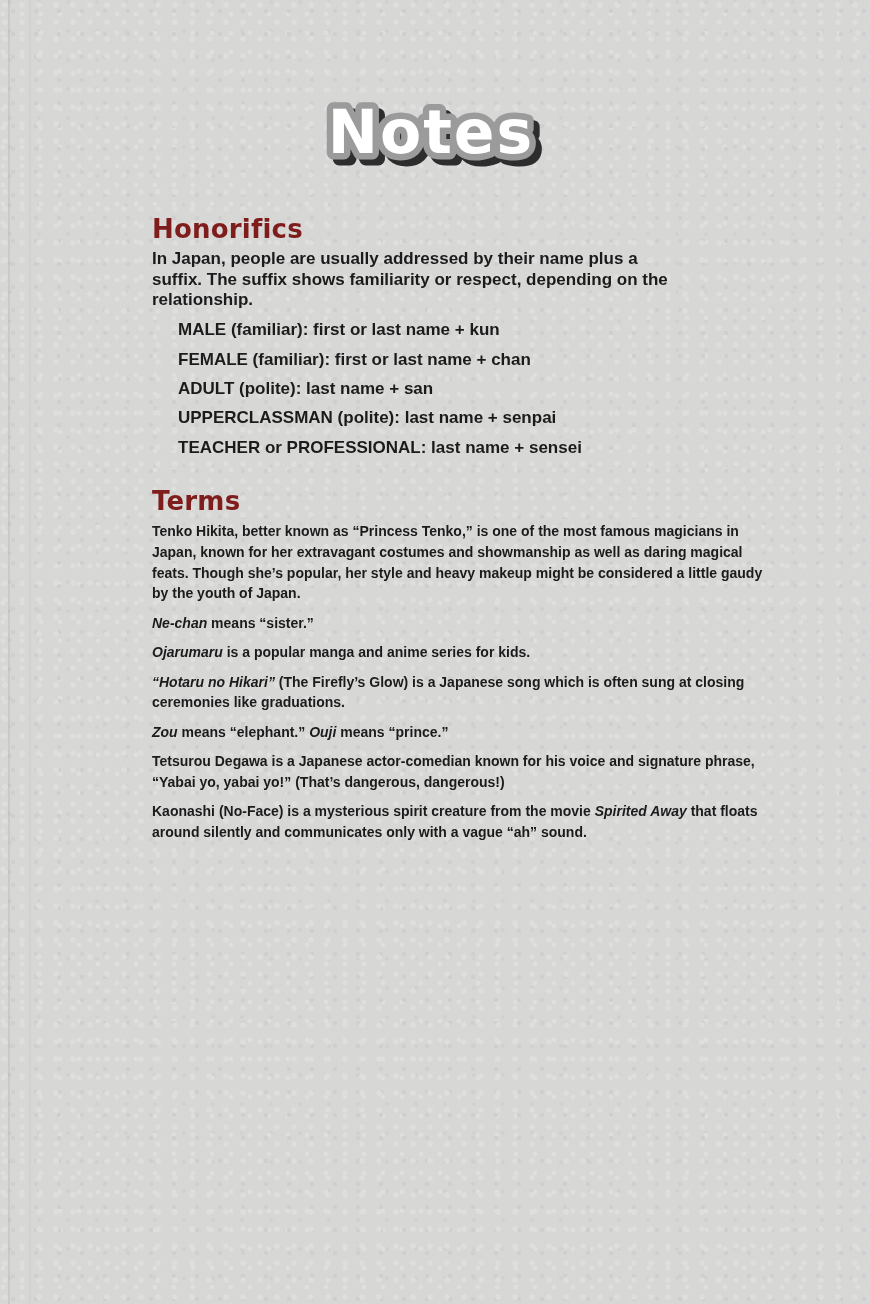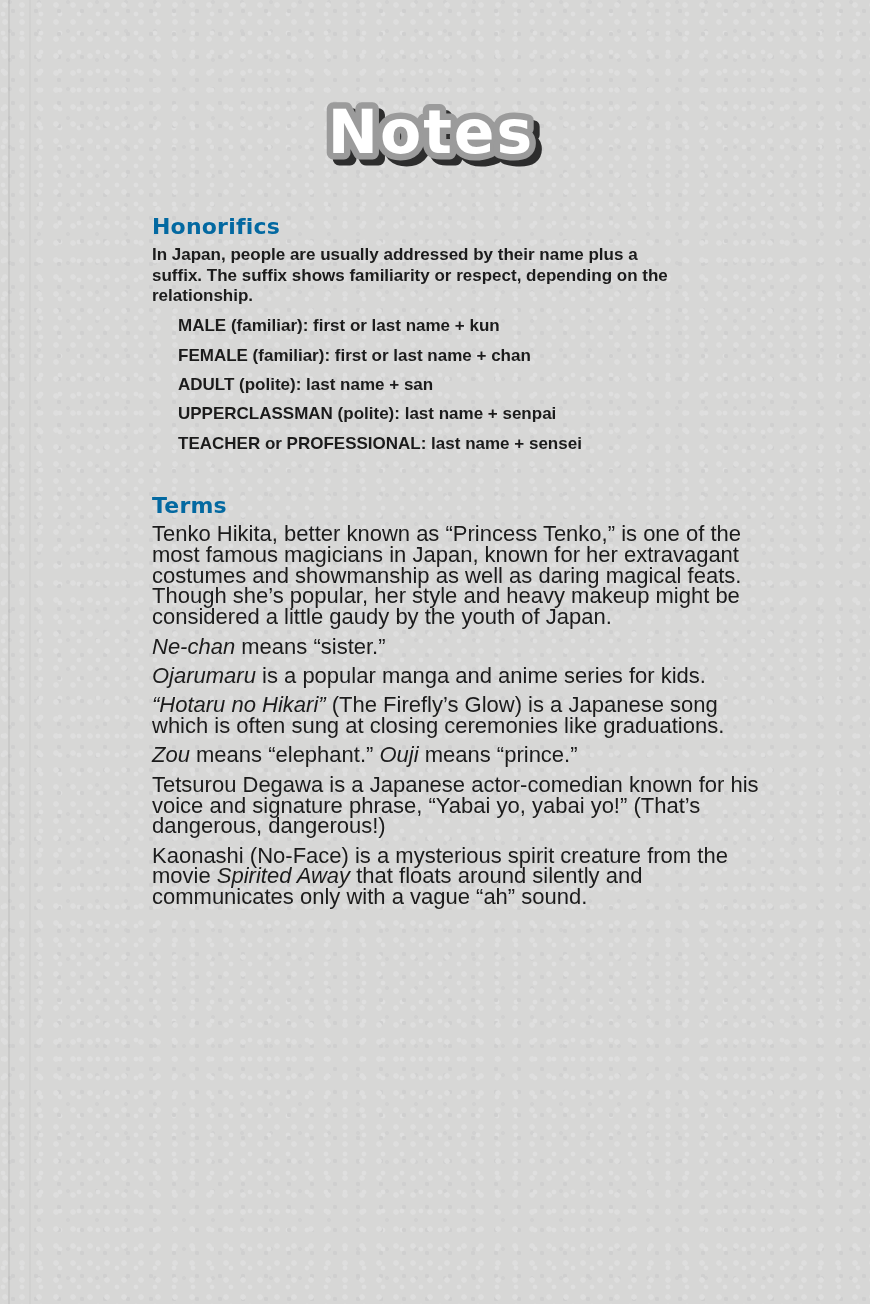--- a/index.html
+++ b/index.html
@@ -50,47 +50,47 @@
   .content {
     position: absolute;
     left: 152px;
     top: 216px;
     width: 612px;
     color: #1b1b1b;
   }
   .sec-heading {
     font-family: "DejaVu Sans", sans-serif;
     font-weight: bold;
-    font-size: 22px;
+    font-size: 26px;
     line-height: 1.0;
     letter-spacing: 0.2px;
-    color: #0369a1;
+    color: #7f1d1d;
     margin: 0 0 7px 0;
   }
   .intro {
     width: 540px;
     font-weight: bold;
     font-size: 17px;
     line-height: 20.7px;
     margin: 0;
   }
   .h-list {
     margin: 9px 0 0 26px;
   }
   .h-item {
     font-weight: bold;
     font-size: 17px;
     line-height: 20.7px;
     margin: 0 0 8.7px 0;
     white-space: nowrap;
   }
-  .terms-sec { margin-top: 41px; }
+  .terms-sec { margin-top: 30px; }
   .term-p {
-    font-weight: normal;
-    font-size: 22px;
+    font-weight: bold;
+    font-size: 14px;
     line-height: 20.7px;
     margin: 0 0 8.7px 0;
   }
   .term-p .it { font-style: italic; }
 </style>
 </head>
 <body style="background-color: rgb(215, 215, 214);">
 
 <div class="scan-edge e1"></div>
 <div class="scan-edge e2"></div>

